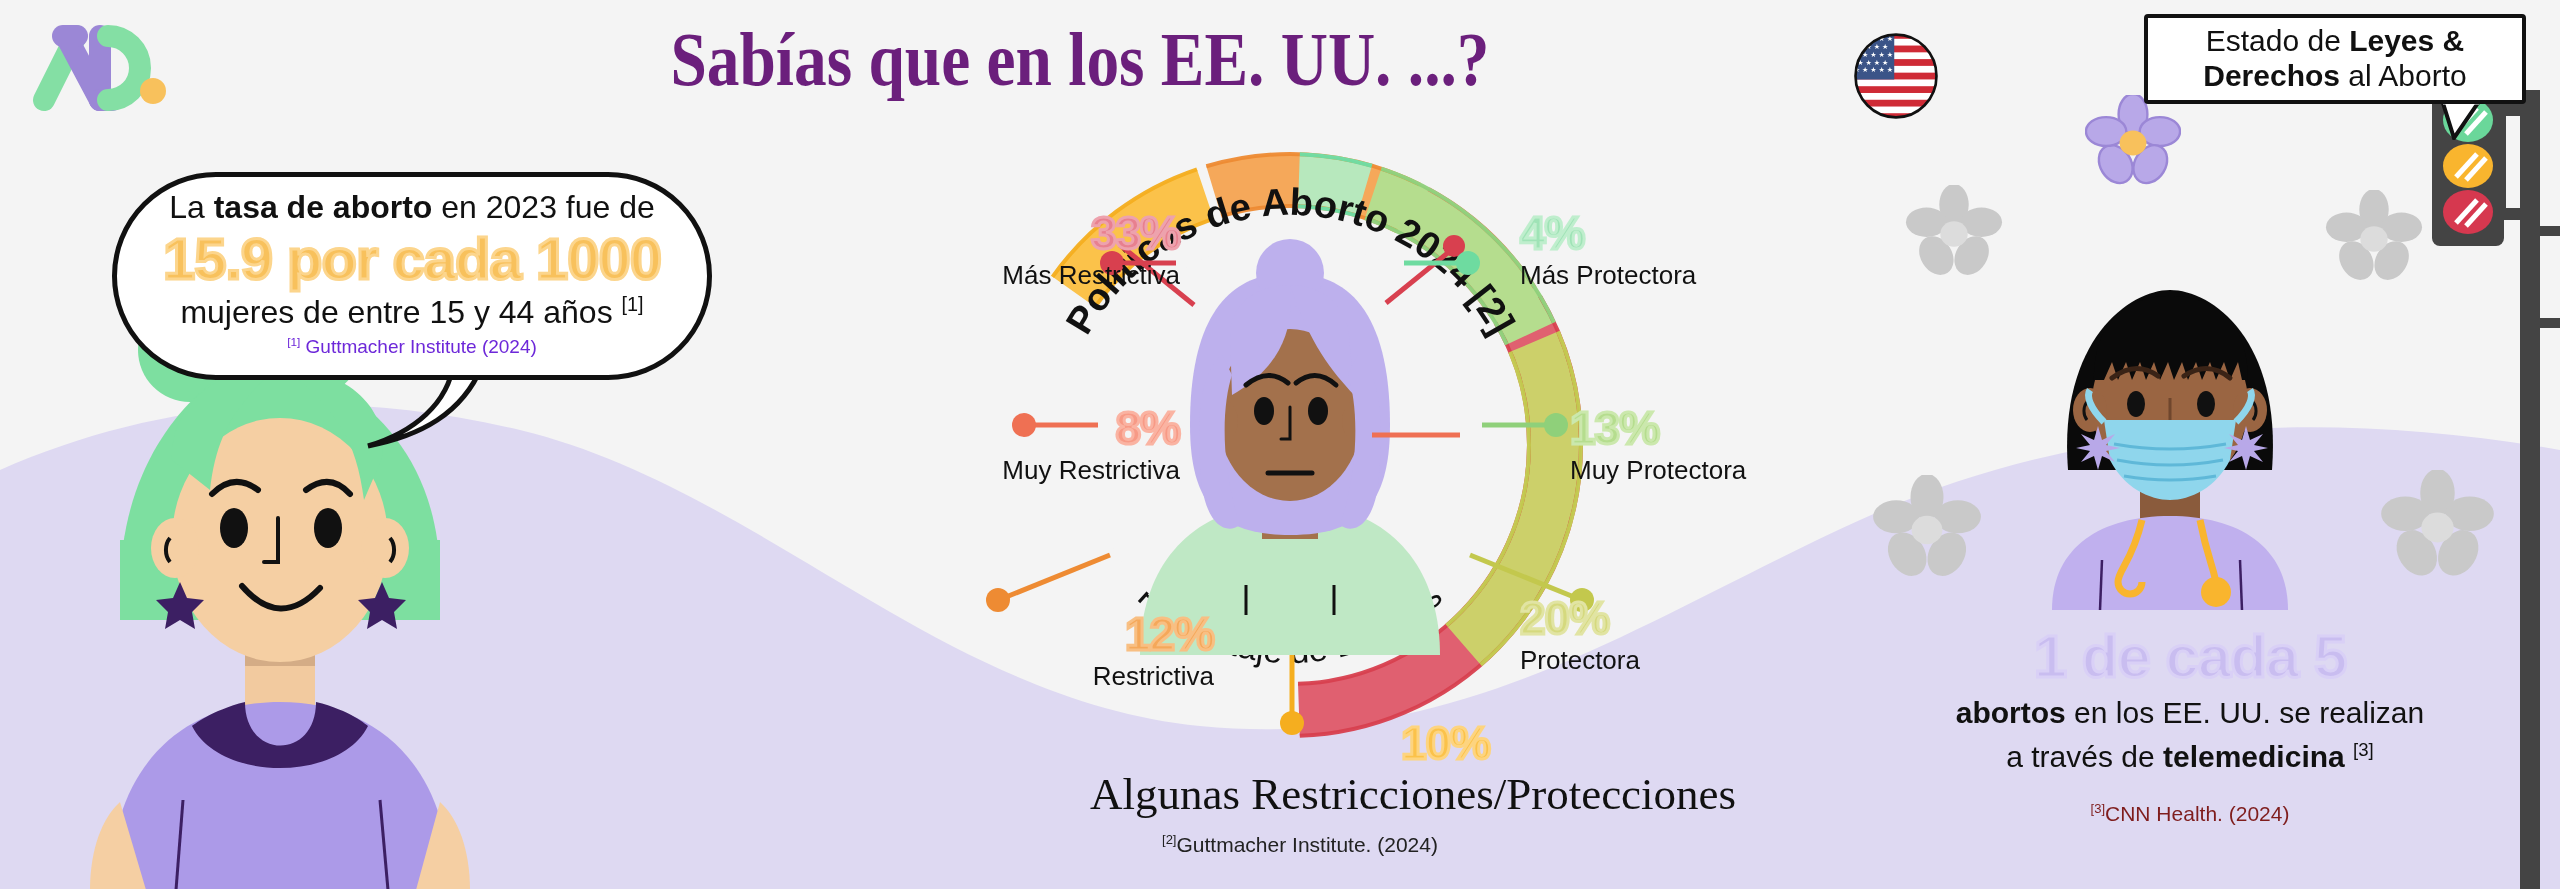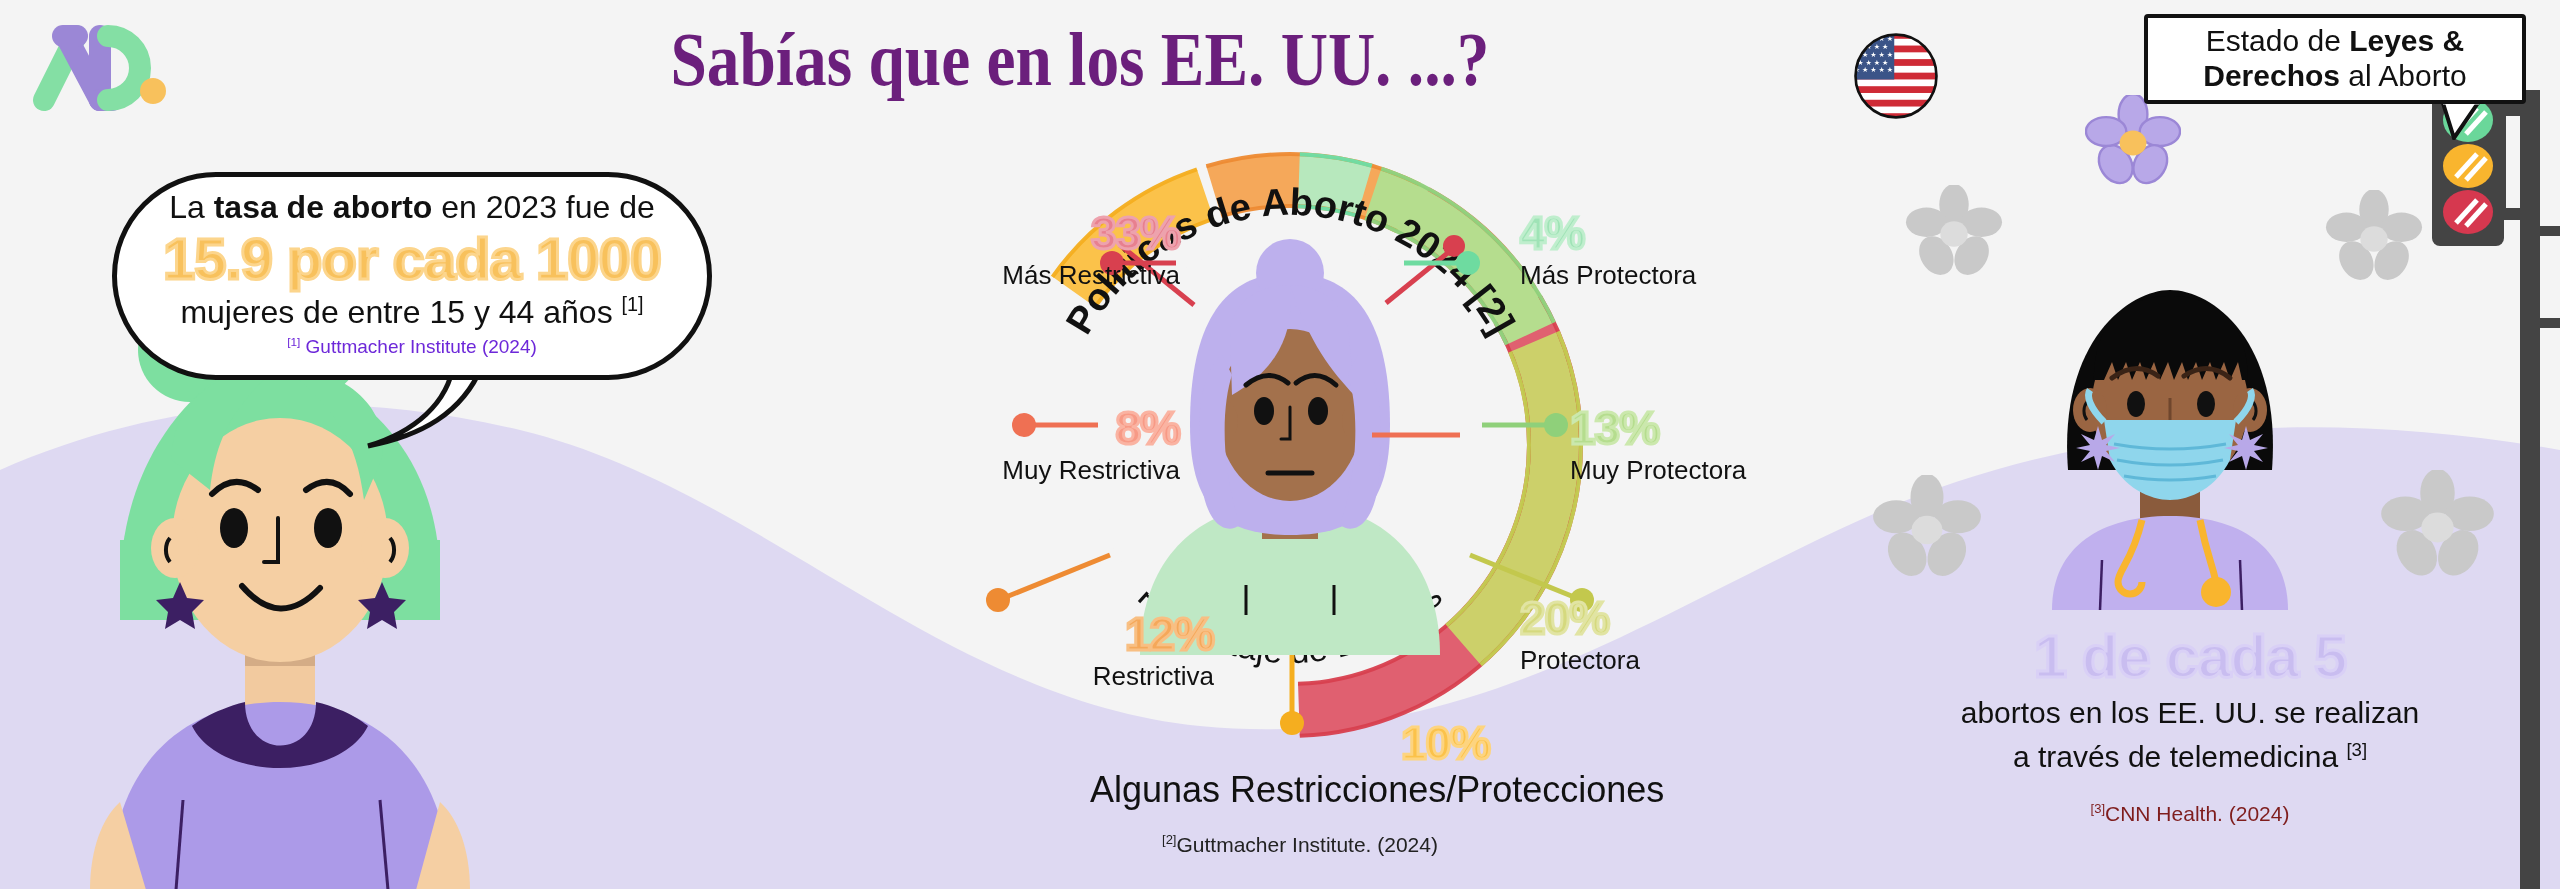--- a/index.html
+++ b/index.html
@@ -102,21 +102,21 @@
   }
 
   
   #stat-right{left:1870px;top:625px;width:640px;text-align:center;z-index:13;}
   #stat-right .hl{
     font-size:60px;font-weight:700;color:#c9bdf0;
     -webkit-text-stroke:3px #d9d0f6;
     line-height:1.05;letter-spacing:-1px;white-space:nowrap;
   }
   #stat-right .t{font-size:30px;color:#111;line-height:1.25;margin-top:6px;white-space:nowrap;}
-  #stat-right .t b{font-weight:400;}
+  #stat-right .t b{font-weight:700;}
   #stat-right .src{font-size:21px;color:#7f1d1d;margin-top:26px;white-space:nowrap;}
 </style>
 </head>
 <body>
 
 <div id="stage">
 
   <svg class="abs" id="wave" viewBox="0 0 2560 889">
     <rect x="0" y="0" width="2560" height="889" fill="#f4f4f4"></rect>
     <path d="M0,470 C160,400 330,385 520,430 C760,488 940,700 1200,726 C1460,752 1640,620 1860,520 C2060,428 2300,404 2560,450 L2560,889 L0,889 Z" fill="#ded9f2"></path>
@@ -457,21 +457,21 @@
   <div class="abs lblrow" id="lbl-8">
     <span class="pct" style="color:#f79a86;-webkit-text-stroke:3px #fab3a2;">8%</span>
     <span class="cat">Muy Restrictiva</span>
   </div>
   <div class="abs lblrow" id="lbl-12">
     <span class="pct" style="color:#f5a85a;-webkit-text-stroke:3px #f8bf83;">12%</span>
     <span class="cat">Restrictiva</span>
   </div>
   <div class="abs lblrow" id="lbl-10">
     <span class="pct" style="color:#fbc24a;-webkit-text-stroke:3px #fdd47f;">10%</span>
-    <span class="cat" style="font-size:36px;">Algunas Restricciones/Protecciones</span>
+    <span class="cat" style="font-size:45px;font-family:Liberation Serif, serif;">Algunas Restricciones/Protecciones</span>
   </div>
   <div class="abs lblrow" id="lbl-20">
     <span class="pct" style="color:#d5d97e;-webkit-text-stroke:3px #e1e4a3;">20%</span>
     <span class="cat">Protectora</span>
   </div>
   <div class="abs lblrow" id="lbl-13">
     <span class="pct" style="color:#b5dd8e;-webkit-text-stroke:3px #cbe8ad;">13%</span>
     <span class="cat">Muy Protectora</span>
   </div>
   <div class="abs lblrow" id="lbl-4">

